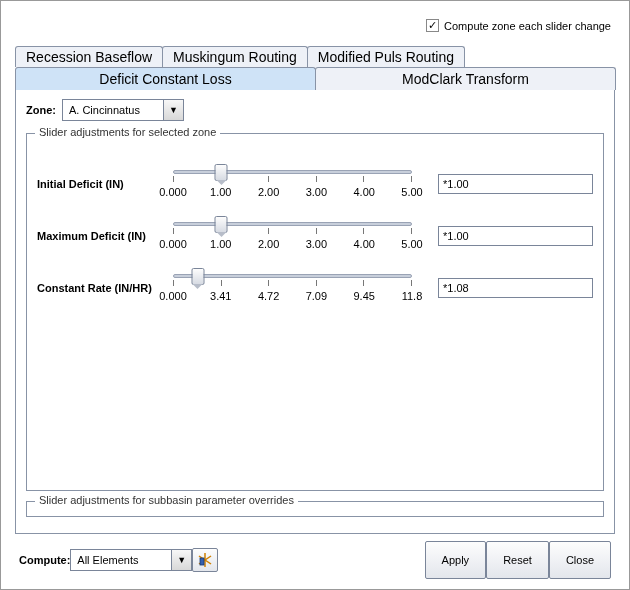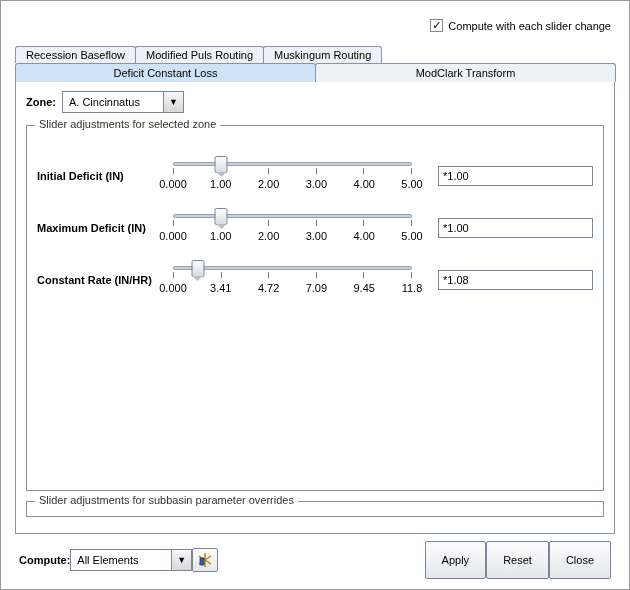--- a/index.html
+++ b/index.html
@@ -67,21 +67,21 @@
   .tabs-row2 {
     display: flex;
     position: relative;
     z-index: 2;
   }
   .tab {
     border: 1px solid #8893a6;
     border-top-left-radius: 3px;
     border-top-right-radius: 3px;
     padding: 2px 10px;
-    font-size: 11px;
+    font-size: 14px;
     cursor: pointer;
     margin-right: -1px;
     position: relative;
   }
   .tab-row1 {
     background: #eef1f7;
     border-bottom: none;
   }
   .tab-row2 {
     border-bottom: none;
@@ -251,27 +251,27 @@
 </head>
 <body>
 
 <div class="window">
 
 
   <div class="content">
 
     <div class="toprow">
       <span class="checkbox">✓</span>
-      <span>Compute with each slider change</span>
+      <span>Compute zone each slider change</span>
     </div>
 
     <div class="tabs-row1">
       <div class="tab tab-row1">Recession Baseflow</div>
+      <div class="tab tab-row1">Muskingum Routing</div>
       <div class="tab tab-row1">Modified Puls Routing</div>
-      <div class="tab tab-row1">Muskingum Routing</div>
     </div>
     <div class="tabs-row2">
       <div class="tab tab-row2 tab-half tab-active">Deficit Constant Loss</div>
       <div class="tab tab-row2 tab-half tab-inactive2">ModClark Transform</div>
     </div>
 
     <div class="tab-panel">
 
       <div class="zone-row">
         <label>Zone:</label>

